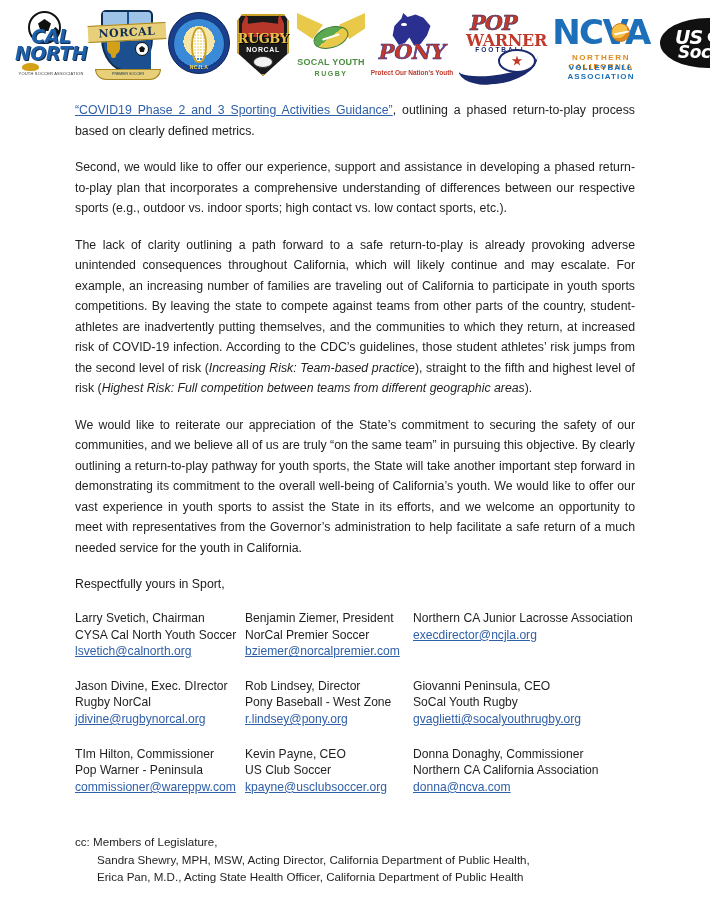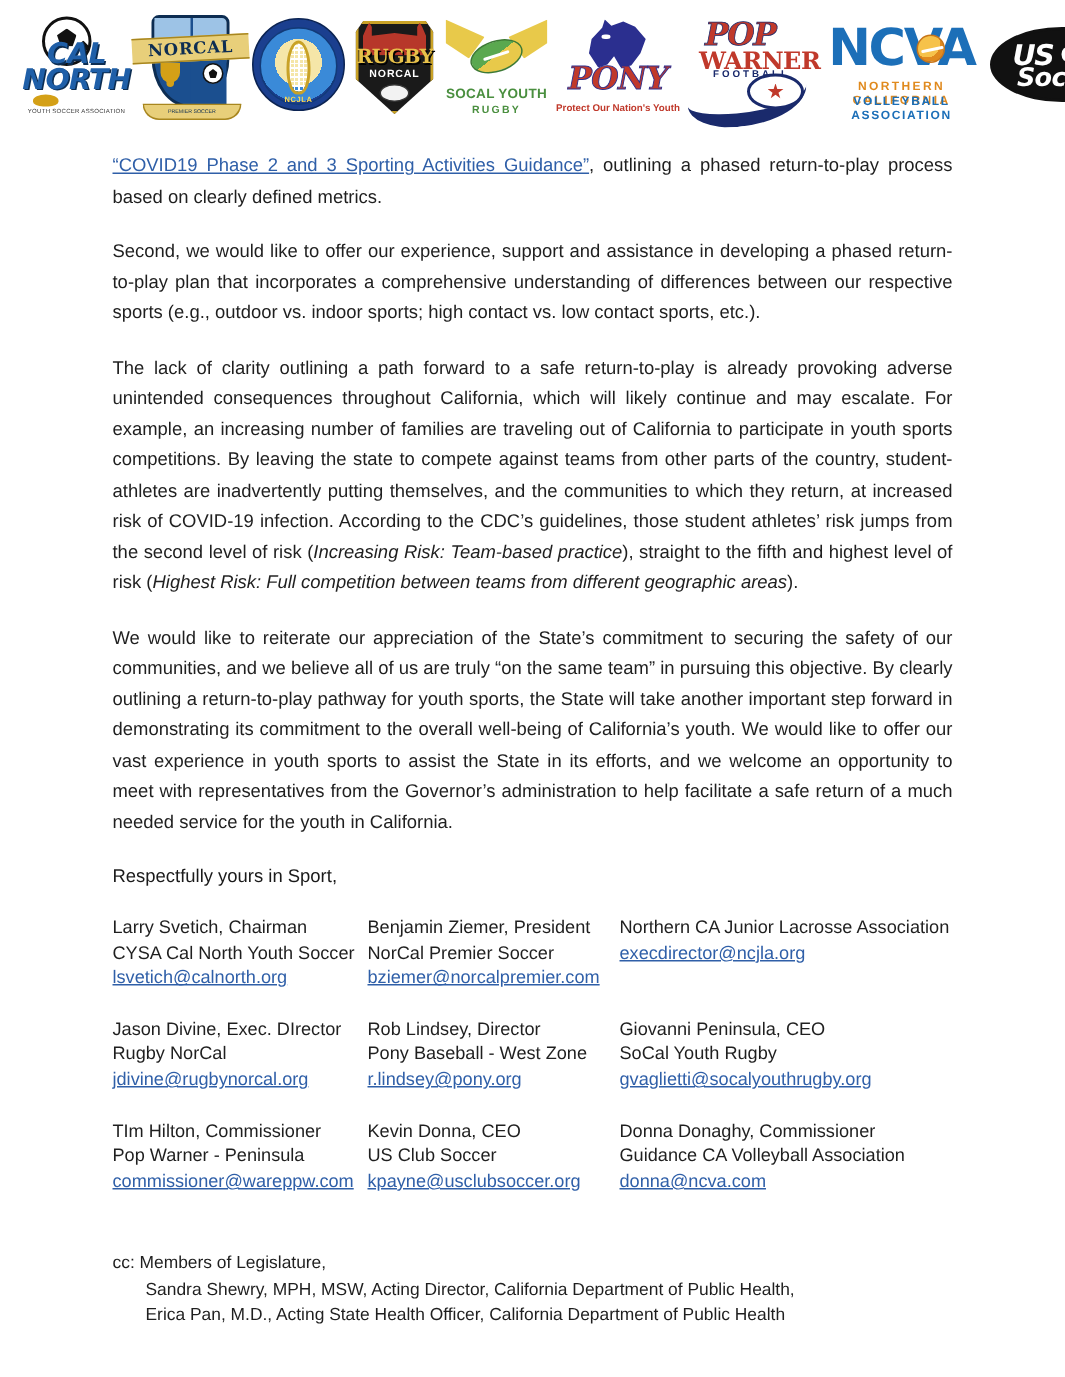--- a/index.html
+++ b/index.html
@@ -490,28 +490,28 @@
       <a class="em" href="#">gvaglietti@socalyouthrugby.org</a>
     </div>
 
     <div class="sig-cell">
       <span class="nm">TIm Hilton, Commissioner</span>
       <span class="org">Pop Warner - Peninsula</span>
       <a class="em" href="#">commissioner@wareppw.com</a>
     </div>
 
     <div class="sig-cell">
-      <span class="nm">Kevin Donna, CEO</span>
+      <span class="nm">Kevin Payne, CEO</span>
       <span class="org">US Club Soccer</span>
       <a class="em" href="#">kpayne@usclubsoccer.org</a>
     </div>
 
     <div class="sig-cell">
       <span class="nm">Donna Donaghy, Commissioner</span>
-      <span class="org">Guidance CA Volleyball Association</span>
+      <span class="org">Northern CA California Association</span>
       <a class="em" href="#">donna@ncva.com</a>
     </div>
 
   </div>
 
   <div class="cc-block">
     <span class="first">cc: Members of Legislature,</span>
     <span class="indent">Sandra Shewry, MPH, MSW,  Acting Director, California Department of Public Health,</span>
     <span class="indent">Erica Pan, M.D., Acting State Health Officer, California Department of Public Health</span>
   </div>

